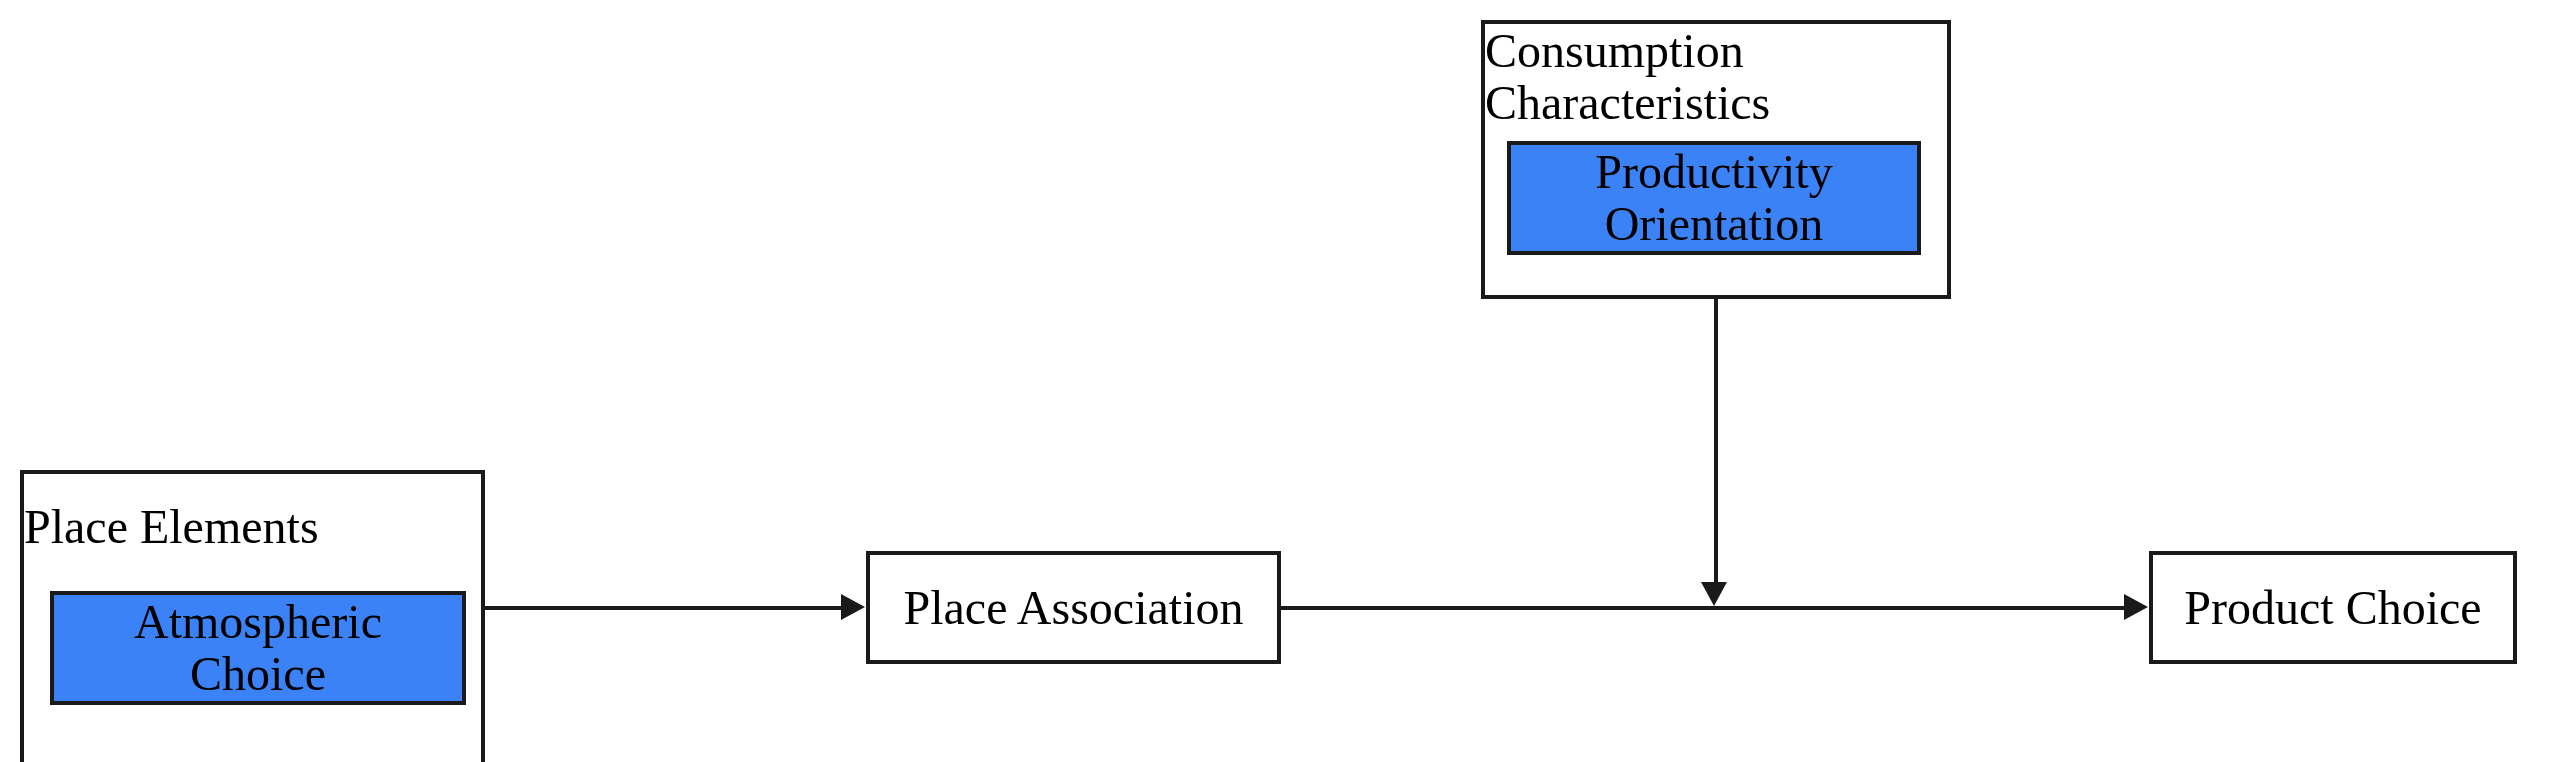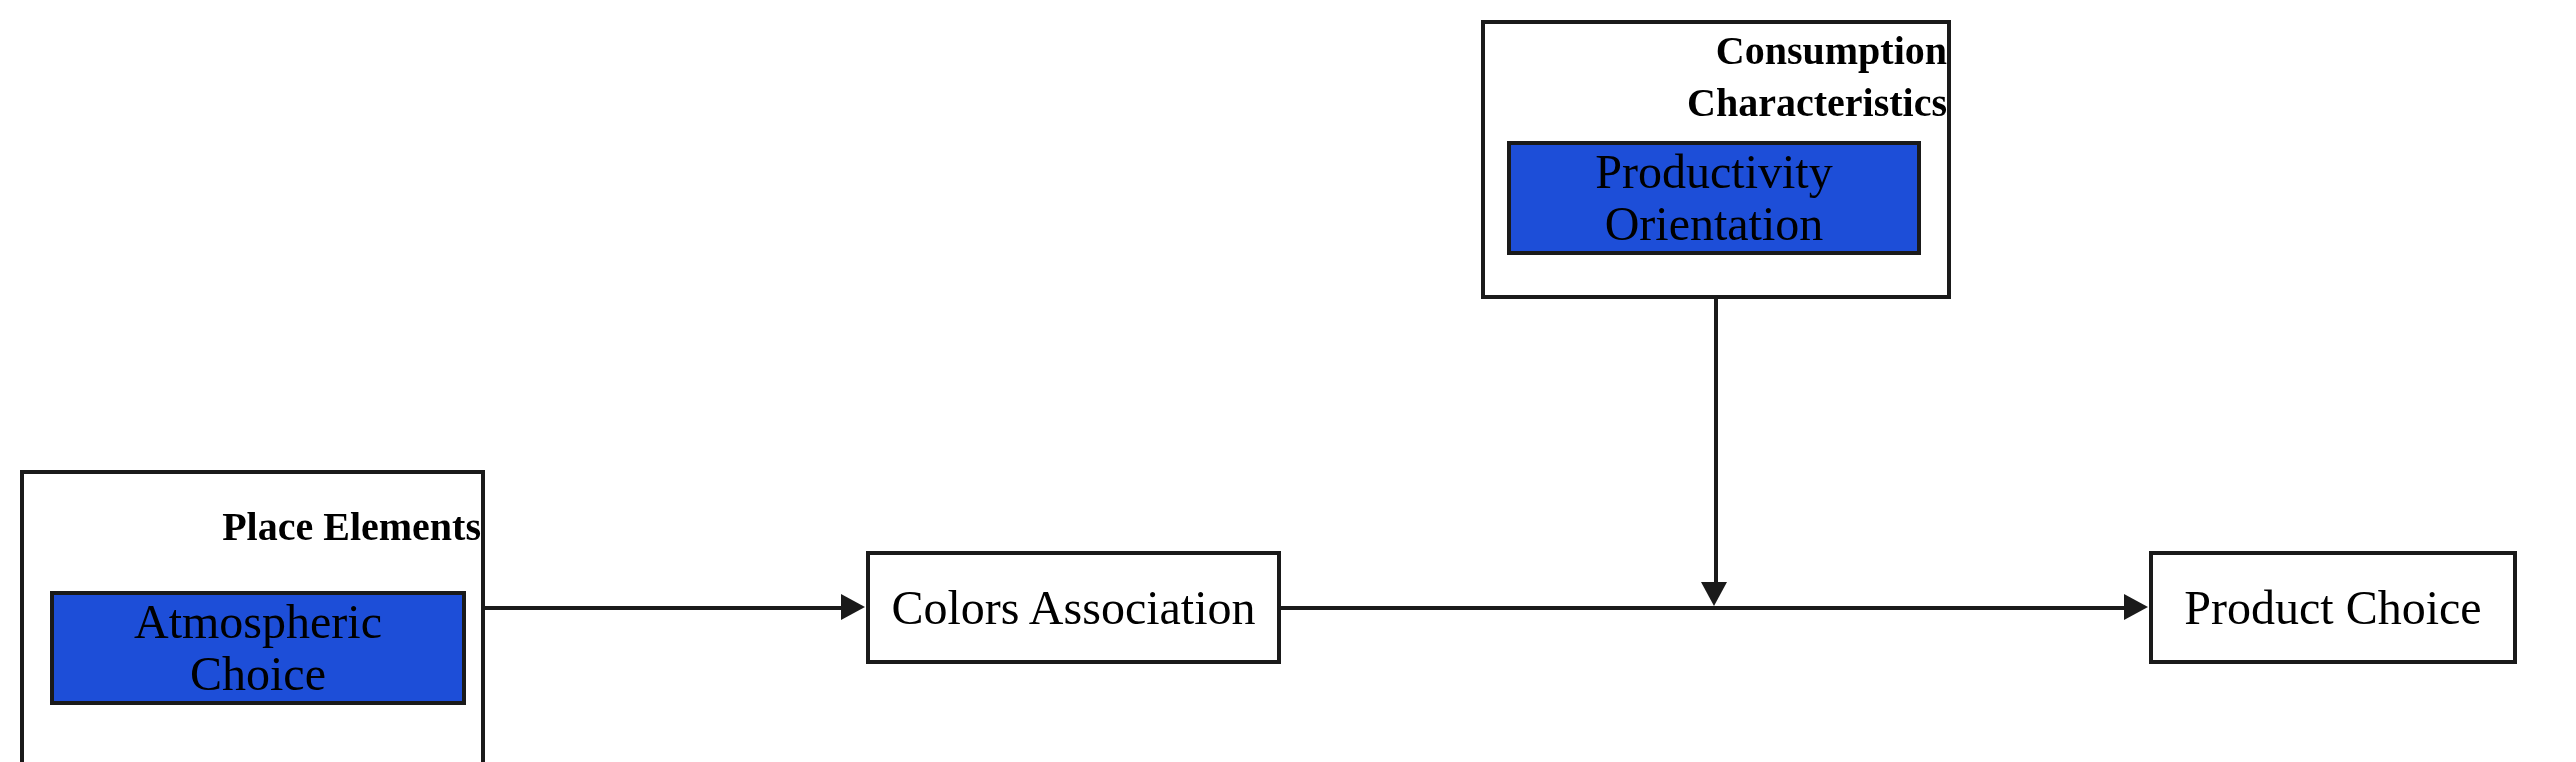--- a/index.html
+++ b/index.html
@@ -15,30 +15,30 @@
   .node {
     position: absolute;
     border: 4.3px solid #1a1a1a;
     background: #ffffff;
     box-sizing: border-box;
   }
   .node-title {
     position: absolute;
     left: 0;
     right: 0;
-    text-align: right;
-    font-weight: 700;
-    font-size: 40px;
+    text-align: left;
+    font-weight: 400;
+    font-size: 48px;
     line-height: 52px;
     white-space: pre-line;
   }
   .inner-box {
     position: absolute;
     border: 4.3px solid #1a1a1a;
-    background: #1d4ed8;
+    background: #3b82f6;
     box-sizing: border-box;
     display: flex;
     align-items: center;
     justify-content: center;
     text-align: center;
     font-size: 48px;
     line-height: 52px;
     white-space: pre-line;
   }
   .simple-box {
@@ -117,21 +117,21 @@
 
   <div class="node" id="box-place-elements">
     <div class="node-title">Place Elements</div>
     <div class="inner-box" id="inner-atmospheric">
       <span>Atmospheric
 Choice</span>
     </div>
   </div>
 
   <div class="simple-box" id="box-place-association">
-    <span>Colors Association</span>
+    <span>Place Association</span>
   </div>
 
   <div class="simple-box" id="box-product-choice">
     <span>Product Choice</span>
   </div>
 
   <div class="hline" id="arrow1-line"></div>
   <div class="head-right" id="arrow1-head"></div>
 
   <div class="hline" id="arrow2-line"></div>

